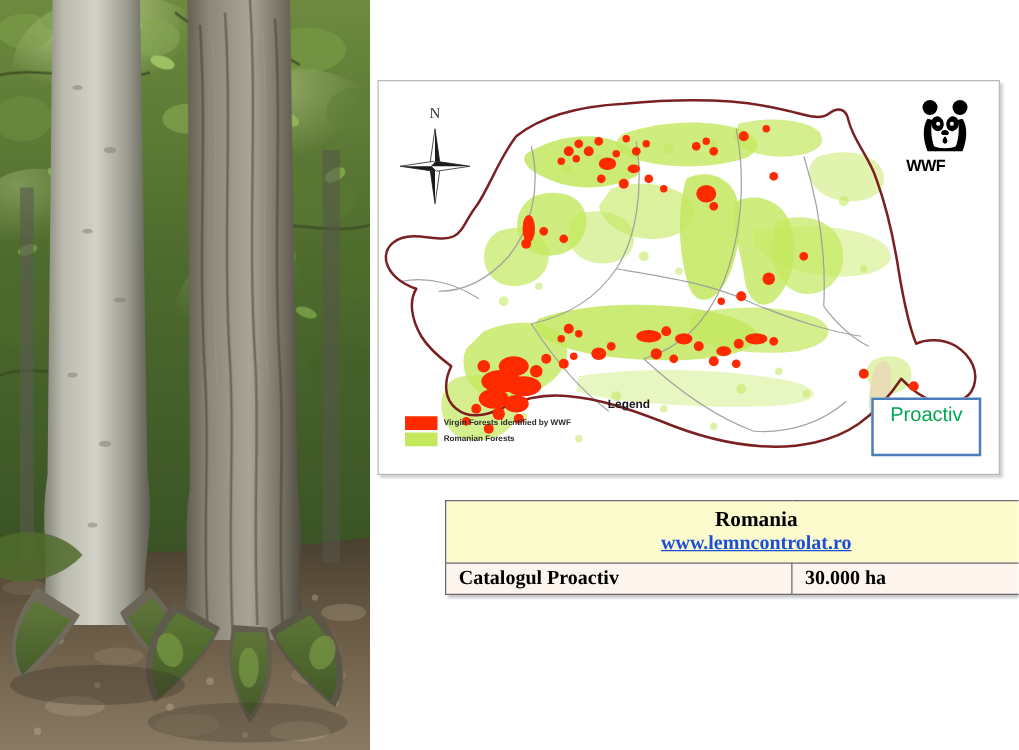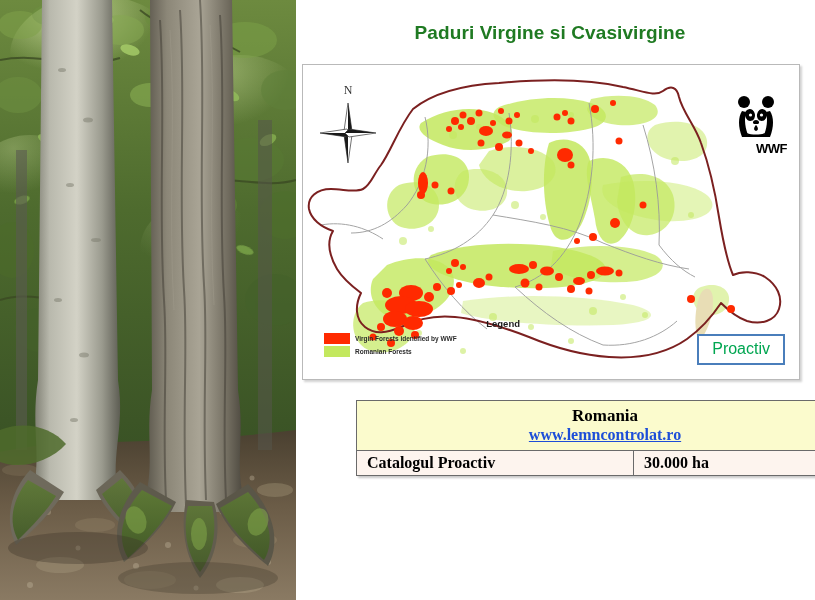--- a/index.html
+++ b/index.html
@@ -76,24 +76,24 @@
     text-align: center;
     font-size: 12px;
     color: #333;
     font-family: "Liberation Serif", serif;
   }
 
   
   #wwf-logo {
     position: absolute;
     right: 12px;
-    top: 28px;
+    top: 12px;
     width: 62px;
     height: 66px;
-    text-align: right;
+    text-align: left;
   }
   #wwf-logo .wwf-text {
     font-size: 13px;
     font-weight: bold;
     letter-spacing: -0.5px;
     color: #000;
     font-family: "Liberation Sans", sans-serif;
     line-height: 1;
     margin-top: 1px;
   }
@@ -133,21 +133,21 @@
     white-space: nowrap;
   }
 
   
   #proactiv-badge {
     position: absolute;
     right: 14px;
     bottom: 14px;
     border: 2px solid #4a7ebb;
     background: #ffffff;
-    padding: 4px 13px 5px 13px;
+    padding: 4px 13px 21px 13px;
   }
   #proactiv-badge .badge-text {
     font-size: 16px;
     color: #00a651;
     font-weight: normal;
     font-family: "Liberation Sans", sans-serif;
     white-space: nowrap;
   }
 
   
@@ -353,21 +353,20 @@
         <ellipse cx="199" cy="534" rx="8" ry="16"></ellipse>
       </g>
 
       <path d="M0 430 C 26 420, 52 428, 66 444 C 50 462, 20 470, 0 462 Z" fill="#4f6b2c" opacity="0.85"></path>
 
       <ellipse cx="78" cy="548" rx="70" ry="16" fill="#3b3428" opacity="0.35"></ellipse>
       <ellipse cx="198" cy="578" rx="80" ry="16" fill="#3b3428" opacity="0.3"></ellipse>
     </svg>
   </div>
 
-  <div id="slide-title">Paduri Virgine si Cvasivirgine</div>
 
   <div id="map-panel">
 
     <svg id="map-svg" width="496" height="314" viewBox="0 0 496 314">
 
       <g fill="#C3E85E">
 
         <path d="M118 58 C 140 44, 168 40, 190 48 C 206 54, 214 66, 206 76 C 188 86, 160 88, 140 80 C 124 74, 112 66, 118 58 Z" opacity="0.85"></path>
         <path d="M196 42 C 224 32, 262 30, 288 38 C 306 44, 308 56, 292 62 C 266 70, 228 70, 204 62 C 190 56, 186 48, 196 42 Z" opacity="0.8"></path>
         <path d="M288 34 C 312 28, 340 30, 352 40 C 360 50, 350 58, 330 60 C 306 62, 286 54, 284 44 Z" opacity="0.7"></path>

